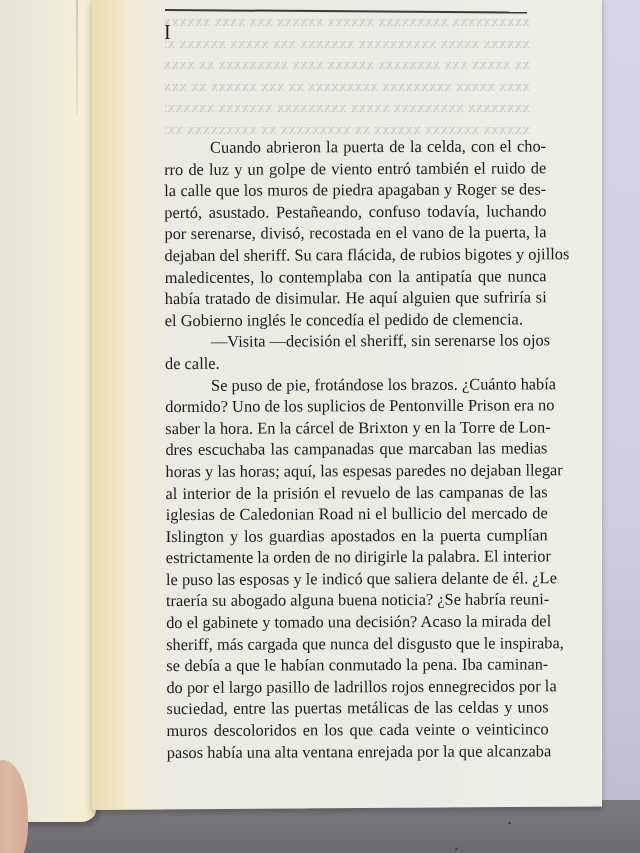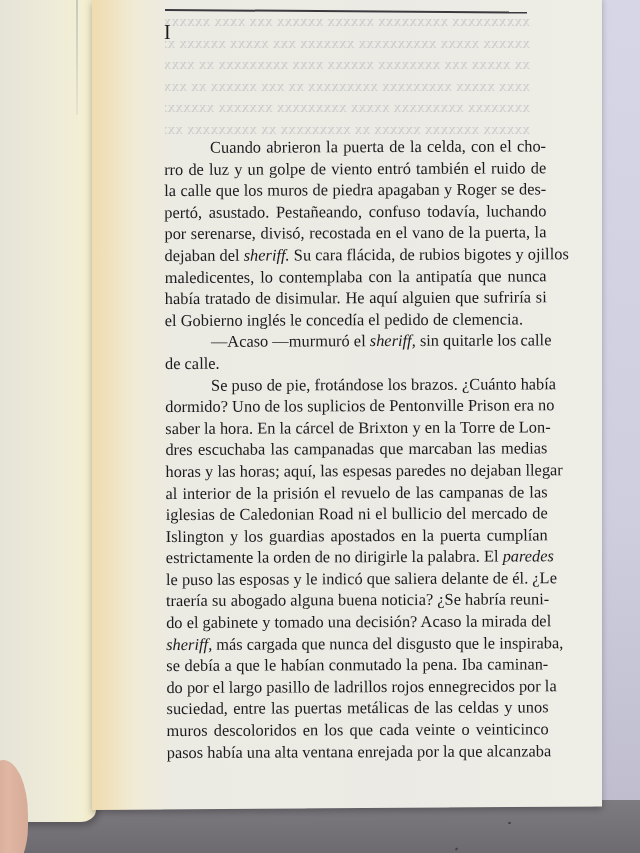--- a/index.html
+++ b/index.html
@@ -137,21 +137,20 @@
       text-align-last: justify;
       white-space: nowrap;
     }
     .line.last {
       text-align-last: left;
     }
     .line.indent {
       padding-left: 46px;
     }
     .it {
-      font-style: italic;
     }
     .speck {
       position: absolute;
       width: 3px;
       height: 2px;
       background: #444;
       border-radius: 1px;
     }
   </style>
 </head>
@@ -188,33 +187,33 @@
         <span class="line"><span>rro de luz y un golpe de viento entró también el ruido de</span></span>
         <span class="line"><span>la calle que los muros de piedra apagaban y Roger se des-</span></span>
         <span class="line"><span>pertó, asustado. Pestañeando, confuso todavía, luchando</span></span>
         <span class="line"><span>por serenarse, divisó, recostada en el vano de la puerta, la</span></span>
         <span class="line"><span>dejaban del </span><span class="it">sheriff.</span><span> Su cara flácida, de rubios bigotes y ojillos</span></span>
         <span class="line"><span>maledicentes, lo contemplaba con la antipatía que nunca</span></span>
         <span class="line"><span>había tratado de disimular. He aquí alguien que sufriría si</span></span>
         <span class="line last"><span>el Gobierno inglés le concedía el pedido de clemencia.</span></span>
       </div>
       <div>
-        <span class="line indent"><span>—Acaso —murmuró el </span><span class="it">sheriff,</span><span> sin quitarle los calle</span></span>
+        <span class="line indent"><span>—Visita —decisión el </span><span class="it">sheriff,</span><span> sin serenarse los ojos</span></span>
         <span class="line last"><span>de calle.</span></span>
       </div>
       <div>
         <span class="line indent"><span>Se puso de pie, frotándose los brazos. ¿Cuánto había</span></span>
         <span class="line"><span>dormido? Uno de los suplicios de Pentonville Prison era no</span></span>
         <span class="line"><span>saber la hora. En la cárcel de Brixton y en la Torre de Lon-</span></span>
         <span class="line"><span>dres escuchaba las campanadas que marcaban las medias</span></span>
         <span class="line"><span>horas y las horas; aquí, las espesas paredes no dejaban llegar</span></span>
         <span class="line"><span>al interior de la prisión el revuelo de las campanas de las</span></span>
         <span class="line"><span>iglesias de Caledonian Road ni el bullicio del mercado de</span></span>
         <span class="line"><span>Islington y los guardias apostados en la puerta cumplían</span></span>
-        <span class="line"><span>estrictamente la orden de no dirigirle la palabra. El </span><span class="it">paredes</span></span>
+        <span class="line"><span>estrictamente la orden de no dirigirle la palabra. El </span><span class="it">interior</span></span>
         <span class="line"><span>le puso las esposas y le indicó que saliera delante de él. ¿Le</span></span>
         <span class="line"><span>traería su abogado alguna buena noticia? ¿Se habría reuni-</span></span>
         <span class="line"><span>do el gabinete y tomado una decisión? Acaso la mirada del</span></span>
         <span class="line"><span class="it">sheriff,</span><span> más cargada que nunca del disgusto que le inspiraba,</span></span>
         <span class="line"><span>se debía a que le habían conmutado la pena. Iba caminan-</span></span>
         <span class="line"><span>do por el largo pasillo de ladrillos rojos ennegrecidos por la</span></span>
         <span class="line"><span>suciedad, entre las puertas metálicas de las celdas y unos</span></span>
         <span class="line"><span>muros descoloridos en los que cada veinte o veinticinco</span></span>
         <span class="line last"><span>pasos había una alta ventana enrejada por la que alcanzaba</span></span>
       </div>

